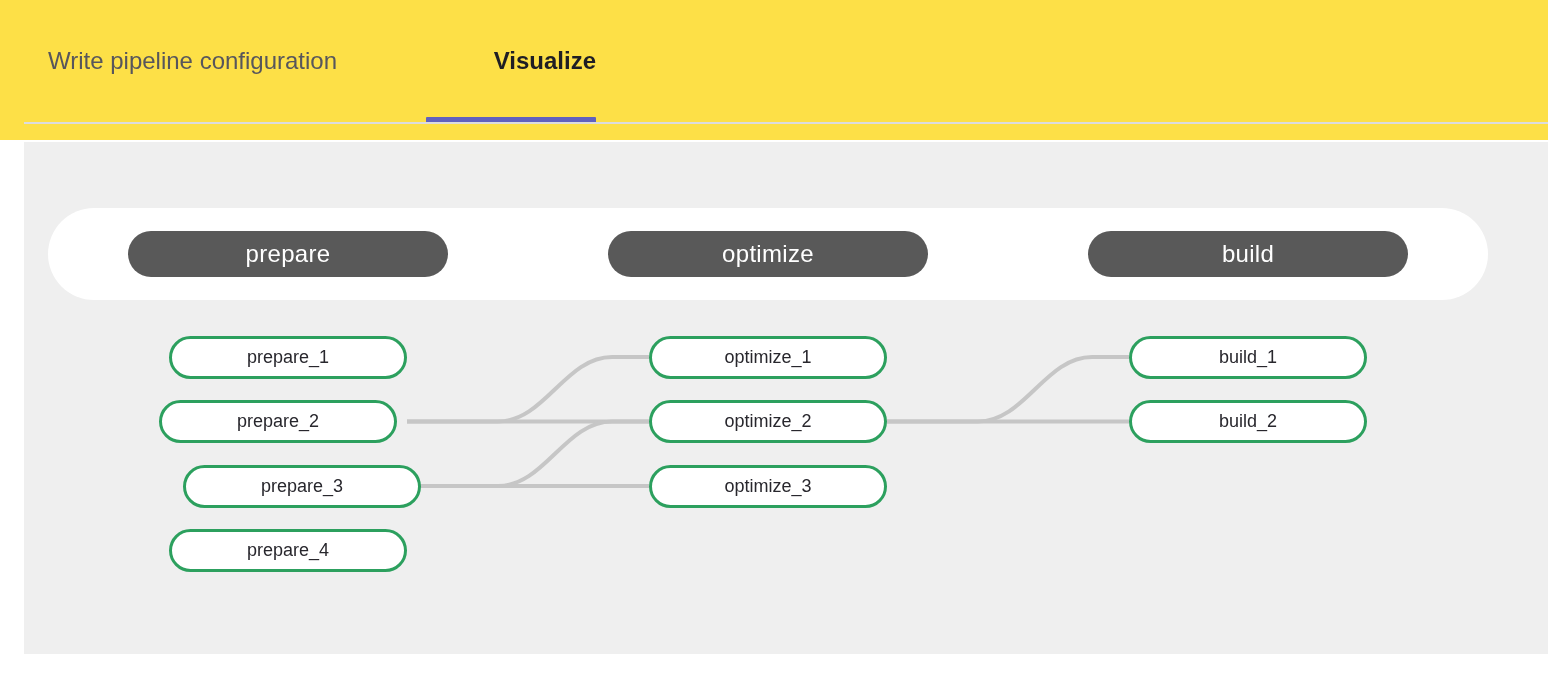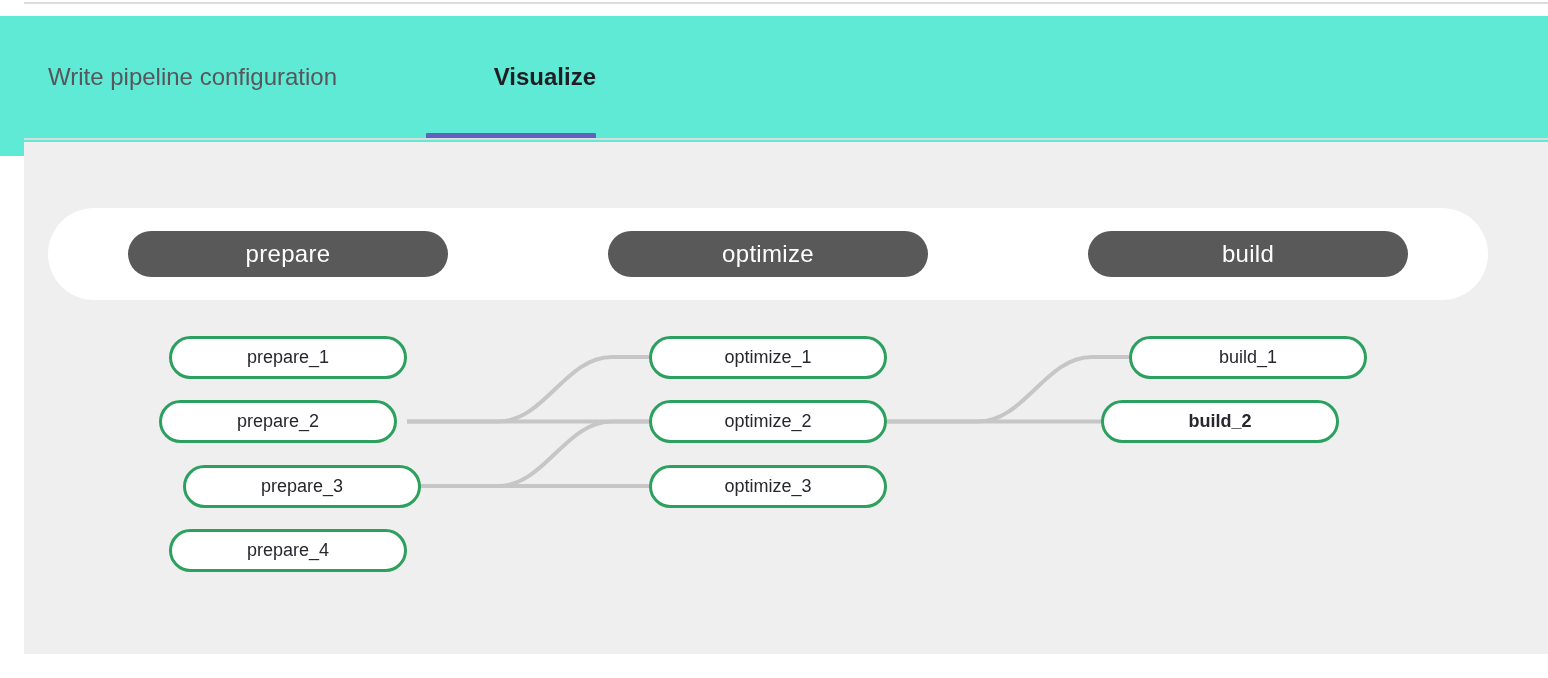--- a/index.html
+++ b/index.html
@@ -4,21 +4,21 @@
 <style>
   html,body{margin:0;padding:0;}
   body{
     width:1548px;height:678px;position:relative;background:#ffffff;
     font-family:"Liberation Sans","DejaVu Sans",sans-serif;
     overflow:hidden;
   }
   
   .top-rule{position:absolute;left:24px;right:0;top:2px;height:2px;background:#dcdcde;}
   
-  .tabs{position:absolute;left:0;top:16px;width:100%;height:140px;background:#5eead4;}
+  .tabs{position:absolute;left:0;top:0;width:100%;height:140px;background:#fde047;}
   .tabs-rule{position:absolute;left:24px;right:0;top:122px;height:2px;background:#dcdcde;}
   .tab{position:absolute;top:0;height:122px;line-height:122px;font-size:24px;cursor:pointer;}
   .tab-inactive{left:48px;color:#57565c;font-weight:400;}
   .tab-active{left:426px;width:170px;text-align:right;color:#1f1e24;font-weight:700;}
   .tab-underline{position:absolute;left:0;bottom:-1px;width:100%;height:6px;background:var(--accent,#6161be);border-radius:1px;}
   
   .graph-canvas{position:absolute;left:24px;top:142px;width:1524px;height:512px;background:var(--canvas,#efefef);}
   .stages-banner{position:absolute;left:24px;top:66px;width:1440px;height:92px;background:#ffffff;border-radius:46px;}
   .stage-pill{
     position:absolute;top:89px;width:320px;height:46px;border-radius:23px;
@@ -61,14 +61,14 @@
     <div class="stage-pill" style="left: 584px; text-align: center;">optimize</div>
     <div class="stage-pill" style="left: 1064px;">build</div>
     <div class="job-pill" style="left: 145px; top: 193.5px;">prepare_1</div>
     <div class="job-pill" style="left: 135px; top: 258px;">prepare_2</div>
     <div class="job-pill" style="left: 159px; top: 322.5px;">prepare_3</div>
     <div class="job-pill" style="left: 145px; top: 386.5px;">prepare_4</div>
     <div class="job-pill" style="left: 625px; top: 193.5px;">optimize_1</div>
     <div class="job-pill" style="left: 625px; top: 258px;">optimize_2</div>
     <div class="job-pill" style="left: 625px; top: 322.5px;">optimize_3</div>
     <div class="job-pill" style="left: 1105px; top: 193.5px;">build_1</div>
-    <div class="job-pill" style="left: 1077px; top: 258px; font-weight: bold;">build_2</div>
+    <div class="job-pill" style="left: 1105px; top: 258px;">build_2</div>
   </div>
 
 </body></html>

